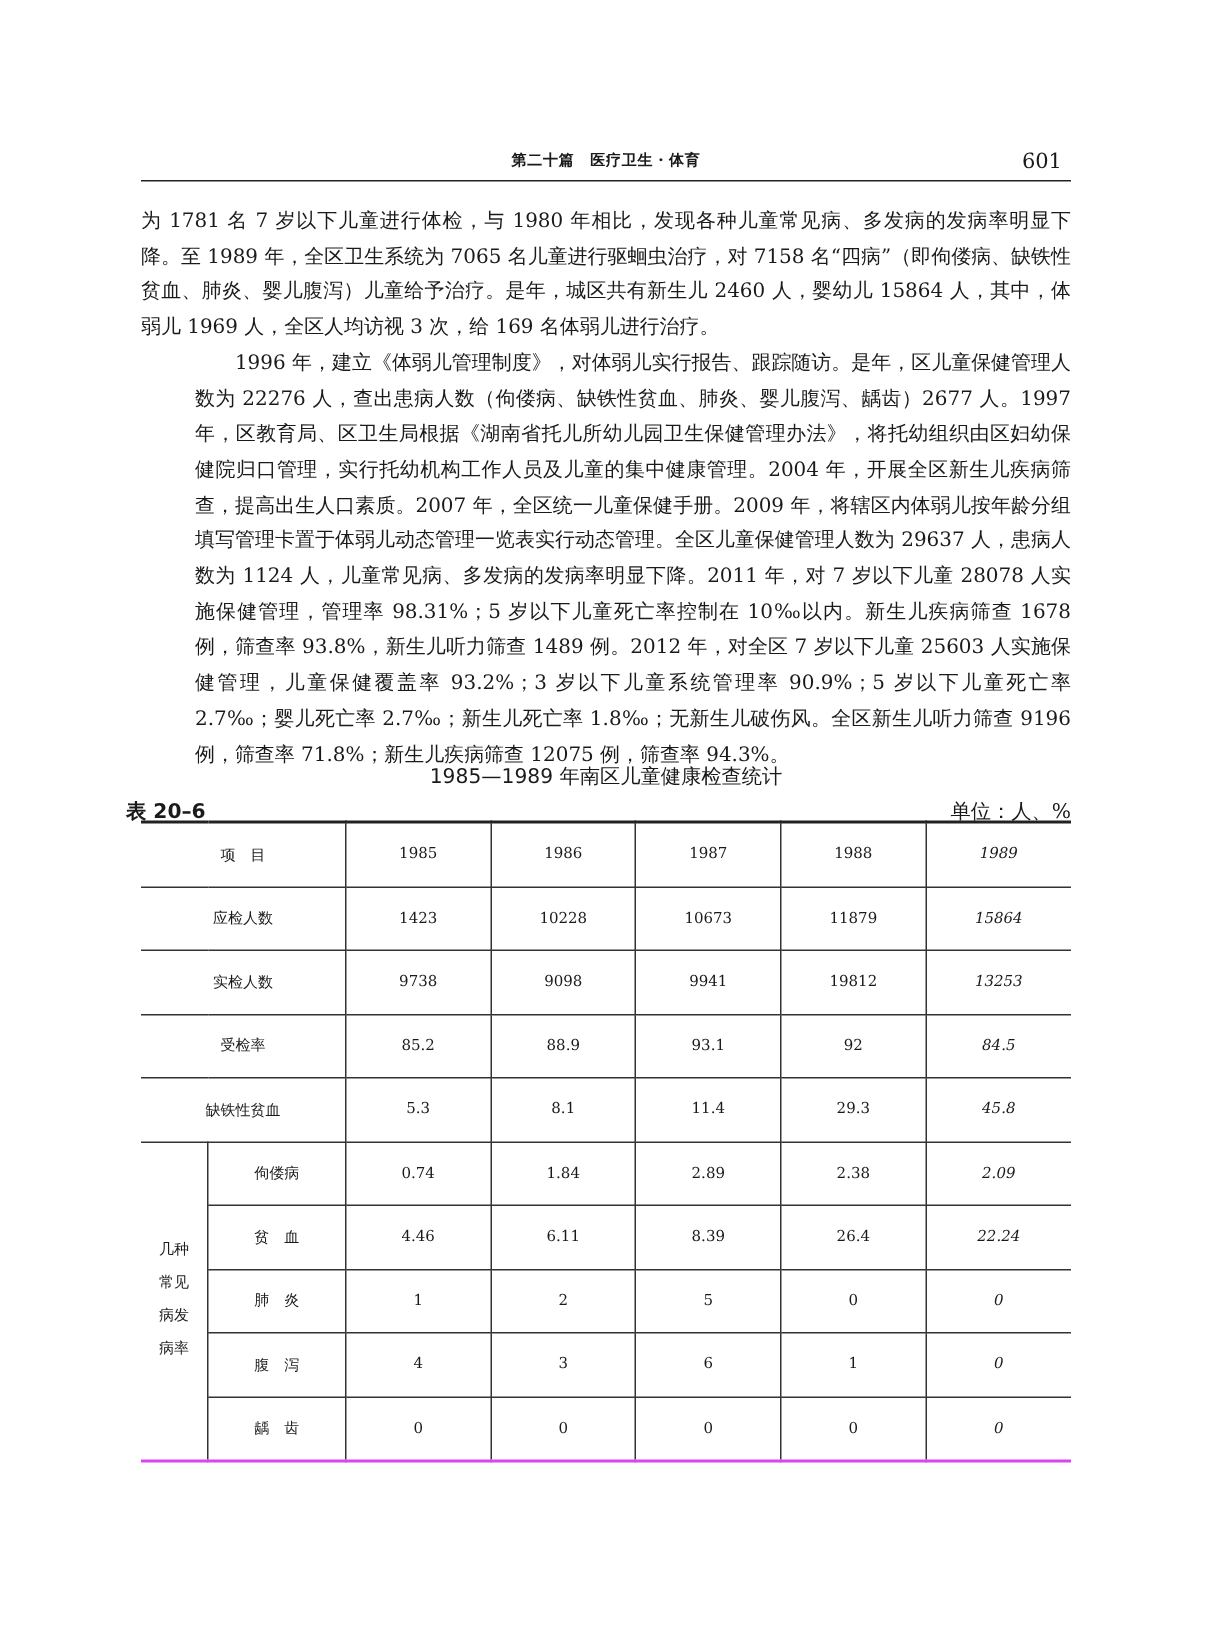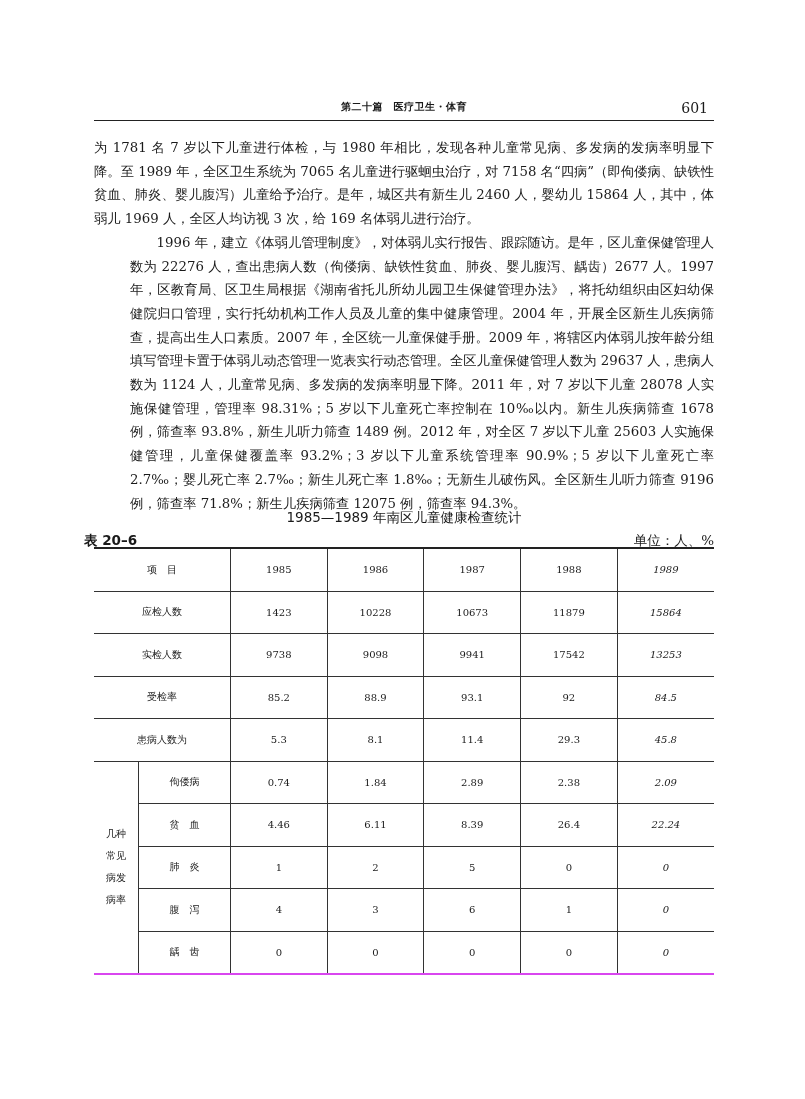--- a/index.html
+++ b/index.html
@@ -91,33 +91,33 @@
     <td>10228</td>
     <td>10673</td>
     <td>11879</td>
     <td>15864</td>
   </tr>
   <tr>
     <td colspan="2">实检人数</td>
     <td>9738</td>
     <td>9098</td>
     <td>9941</td>
-    <td>17542</td>
+    <td>19812</td>
     <td>13253</td>
   </tr>
   <tr>
     <td colspan="2">受检率</td>
     <td>85.2</td>
     <td>88.9</td>
     <td>93.1</td>
     <td>92</td>
     <td>84.5</td>
   </tr>
   <tr>
-    <td colspan="2">患病人数为</td>
+    <td colspan="2">缺铁性贫血</td>
     <td>5.3</td>
     <td>8.1</td>
     <td>11.4</td>
     <td>29.3</td>
     <td>45.8</td>
   </tr>
   <tr>
     <td rowspan="5" class="group-label">
       <div>几种</div>
       <div>常见</div>

